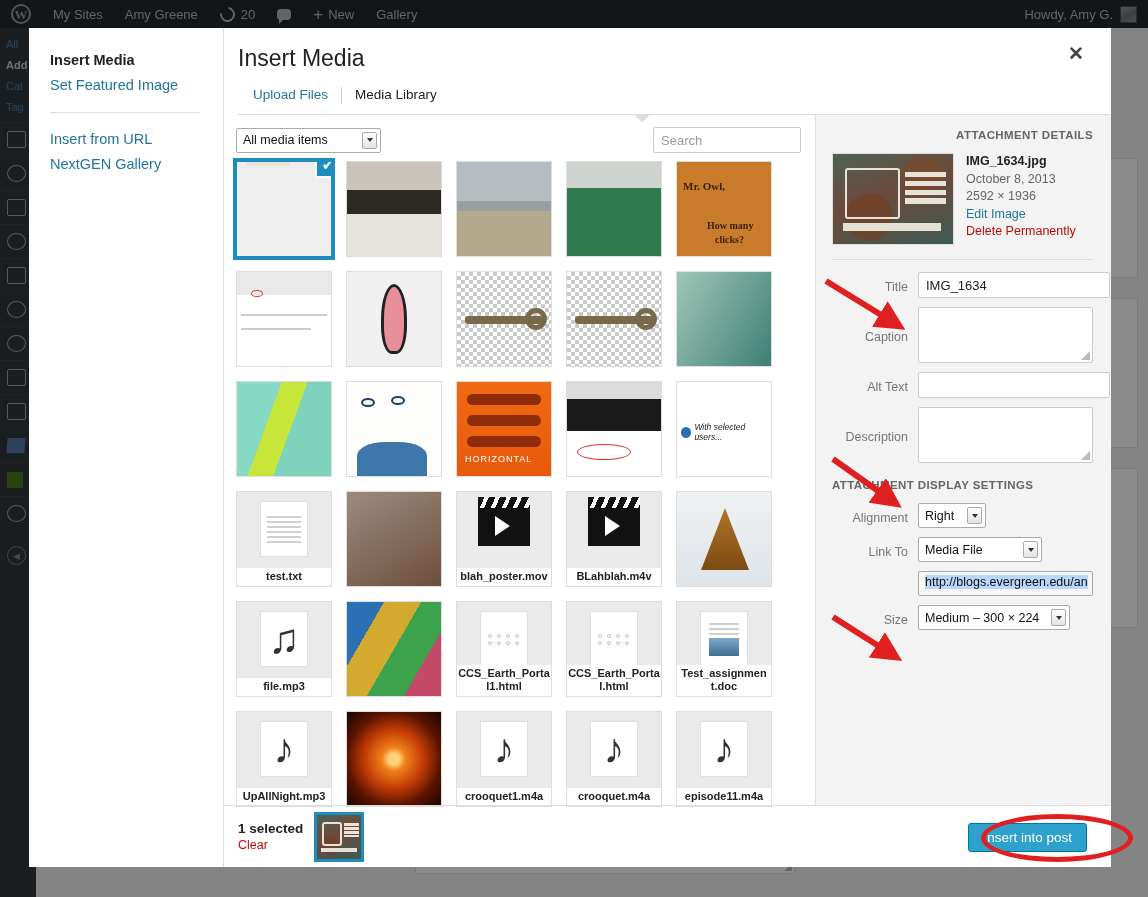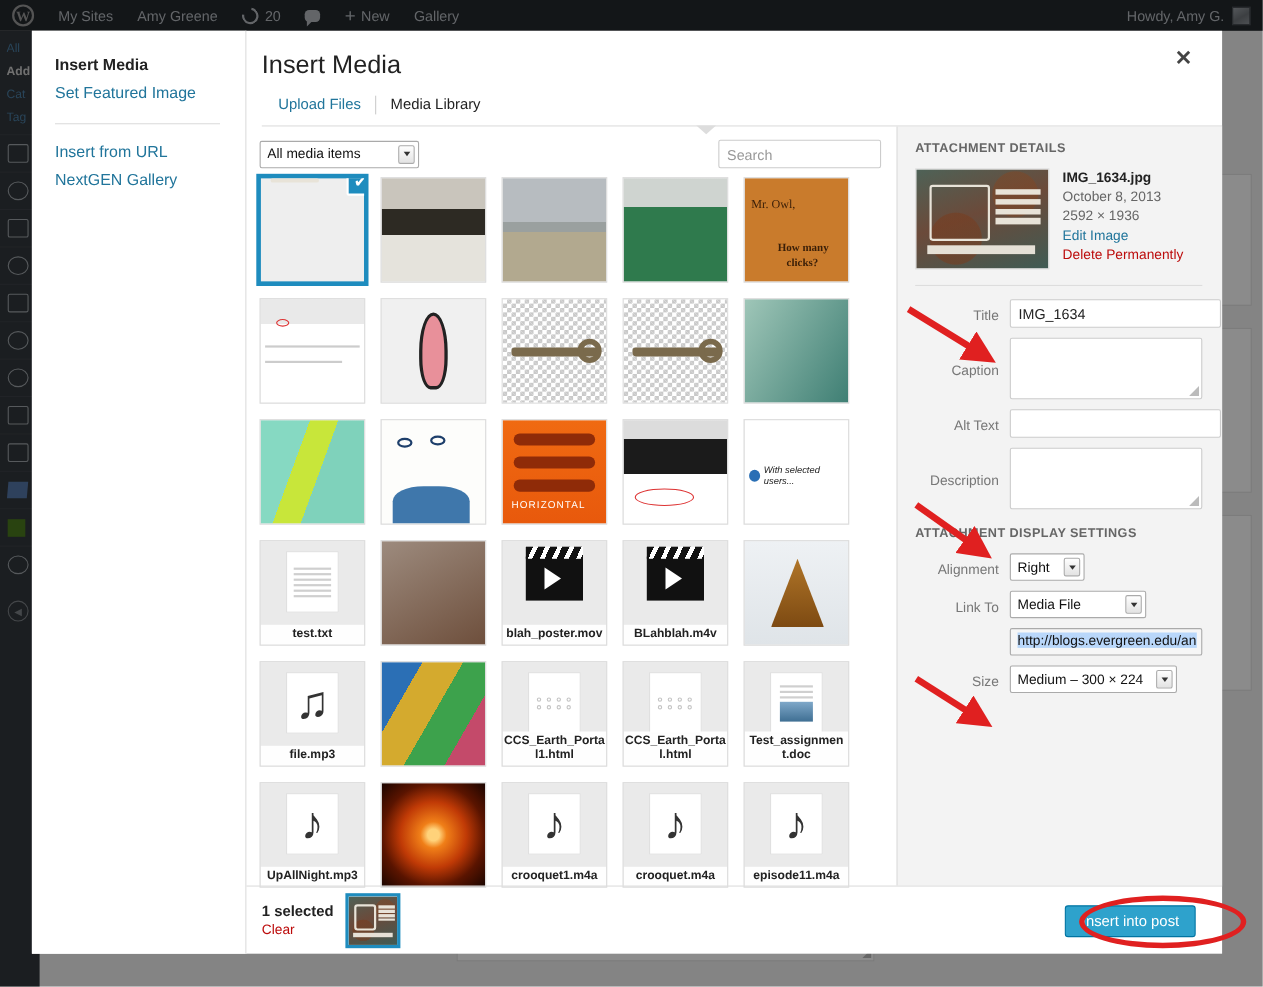--- a/index.html
+++ b/index.html
@@ -244,21 +244,21 @@
     background-size: 8px 8px; background-position: 0 0, 4px 4px; background-color: #fff;
   }
 
   
   .att-sidebar {
     width: 296px; background: #f3f3f3; border-left: 1px solid #ddd;
     padding: 14px 18px 10px 16px; overflow: hidden;
   }
   .att-head {
     font-size: 11.5px; font-weight: bold; color: #666; letter-spacing: 0.4px;
-    text-transform: uppercase; margin-bottom: 12px;
+    text-transform: uppercase; margin-bottom: 12px; text-align: right;
   }
   .att-top { display: flex; gap: 12px; }
   .att-thumb {
     width: 122px; height: 92px; border: 1px solid #ddd; flex: none; overflow: hidden;
   }
   .att-meta { font-size: 12.5px; color: #666; line-height: 17.5px; }
   .att-meta .fname { font-weight: bold; color: #222; }
   .att-link { color: #21759b; cursor: pointer; }
   .att-del { color: #bc0b0b; cursor: pointer; }
   .att-rule { height: 1px; background: #ddd; margin: 14px 0 12px 0; }
@@ -504,21 +504,21 @@
                 <div class="pic pic-snow"></div>
               </div>
             <div class="tile">
                 <div class="pic pic-beach"></div>
               </div>
             <div class="tile">
                 <div class="pic pic-green"></div>
               </div>
             <div class="tile">
               <div class="pic pic-owl">
-                <div style="position:absolute;left:6px;top:18px;color:#3a1f08;font-size:11px;font-weight:normal;font-family:'Liberation Serif',serif;">Mr. Owl,</div>
+                <div style="position:absolute;left:6px;top:18px;color:#3a1f08;font-size:11px;font-weight:bold;font-family:'Liberation Serif',serif;">Mr. Owl,</div>
                 <div style="position:absolute;left:30px;top:58px;color:#3a1f08;font-size:10px;font-weight:bold;font-family:'Liberation Serif',serif;">How many</div>
                 <div style="position:absolute;left:38px;top:72px;color:#3a1f08;font-size:10px;font-weight:bold;font-family:'Liberation Serif',serif;">clicks?</div>
               </div>
             </div>
 
             <div class="tile">
               <div class="pic pic-editor">
                 <div style="position:absolute;left:4px;top:42px;right:4px;height:2px;background:#ccc;"></div>
                 <div style="position:absolute;left:4px;top:56px;right:20px;height:2px;background:#ccc;"></div>
                 <div style="position:absolute;left:14px;top:18px;width:12px;height:7px;border:1.5px solid #d33;border-radius:50%;"></div>

